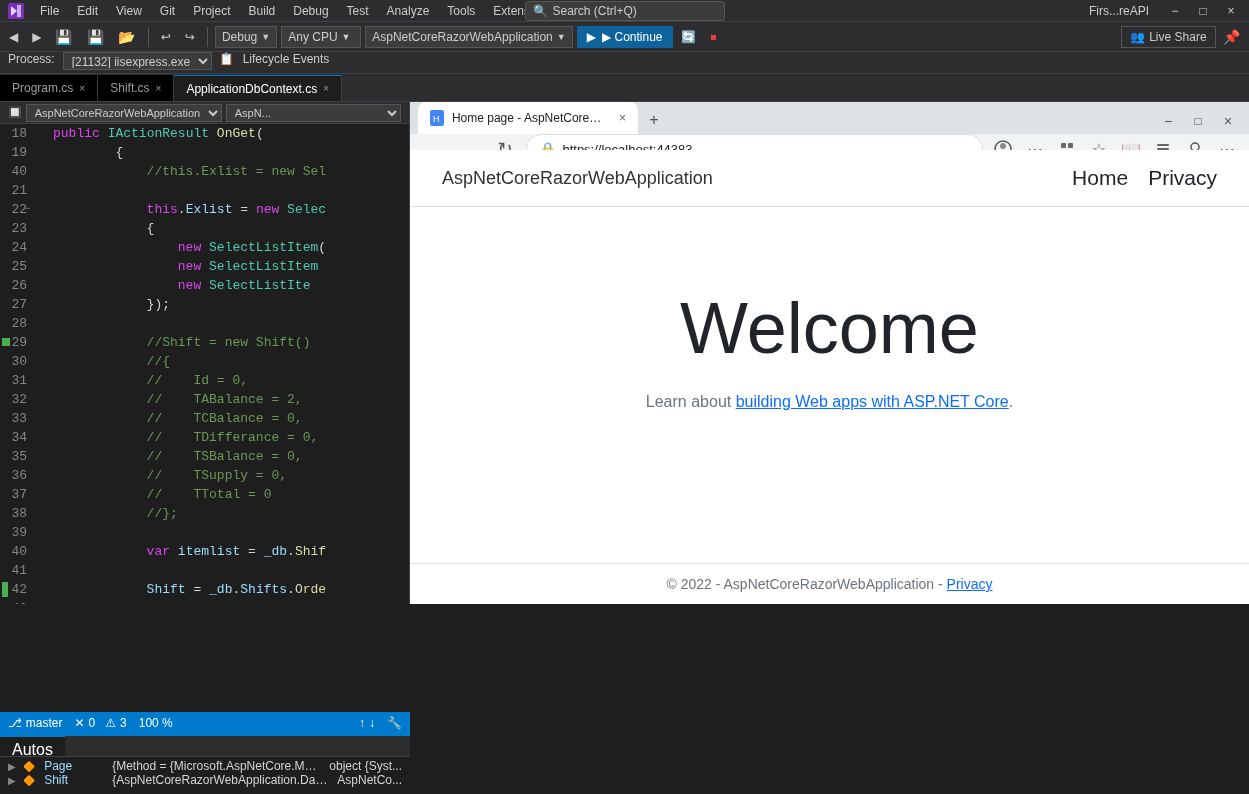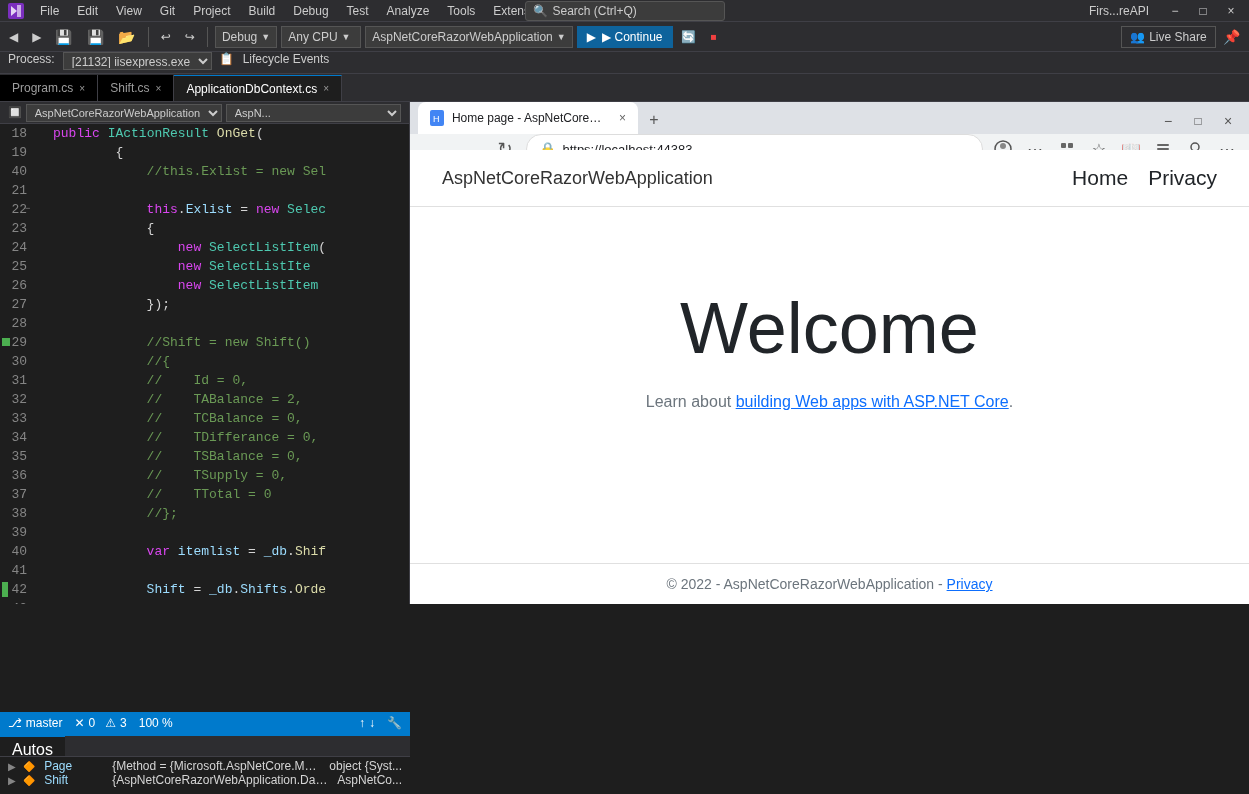--- a/index.html
+++ b/index.html
@@ -469,22 +469,22 @@
 
       </div>
       <div class="code-content">
         <div class="code-line"><span class="kw">public</span> <span class="type">IActionResult</span> <span class="method">OnGet</span><span class="punct">(</span></div>
         <div class="code-line"><span class="punct">&nbsp;&nbsp;&nbsp;&nbsp;&nbsp;&nbsp;&nbsp;&nbsp;{</span></div>
         <div class="code-line"><span class="comment">&nbsp;&nbsp;&nbsp;&nbsp;&nbsp;&nbsp;&nbsp;&nbsp;&nbsp;&nbsp;&nbsp;&nbsp;//this.Exlist = new Sel</span></div>
         <div class="code-line">&nbsp;</div>
         <div class="code-line"><span class="kw">&nbsp;&nbsp;&nbsp;&nbsp;&nbsp;&nbsp;&nbsp;&nbsp;&nbsp;&nbsp;&nbsp;&nbsp;this</span><span class="punct">.</span><span class="prop">Exlist</span> <span class="punct">=</span> <span class="kw">new</span> <span class="type">Selec</span></div>
         <div class="code-line"><span class="punct">&nbsp;&nbsp;&nbsp;&nbsp;&nbsp;&nbsp;&nbsp;&nbsp;&nbsp;&nbsp;&nbsp;&nbsp;{</span></div>
         <div class="code-line"><span class="kw">&nbsp;&nbsp;&nbsp;&nbsp;&nbsp;&nbsp;&nbsp;&nbsp;&nbsp;&nbsp;&nbsp;&nbsp;&nbsp;&nbsp;&nbsp;&nbsp;new</span> <span class="type">SelectListItem</span><span class="punct">(</span></div>
+        <div class="code-line"><span class="kw">&nbsp;&nbsp;&nbsp;&nbsp;&nbsp;&nbsp;&nbsp;&nbsp;&nbsp;&nbsp;&nbsp;&nbsp;&nbsp;&nbsp;&nbsp;&nbsp;new</span> <span class="type">SelectListItem</span></div>
         <div class="code-line"><span class="kw">&nbsp;&nbsp;&nbsp;&nbsp;&nbsp;&nbsp;&nbsp;&nbsp;&nbsp;&nbsp;&nbsp;&nbsp;&nbsp;&nbsp;&nbsp;&nbsp;new</span> <span class="type">SelectListIte</span></div>
-        <div class="code-line"><span class="kw">&nbsp;&nbsp;&nbsp;&nbsp;&nbsp;&nbsp;&nbsp;&nbsp;&nbsp;&nbsp;&nbsp;&nbsp;&nbsp;&nbsp;&nbsp;&nbsp;new</span> <span class="type">SelectListItem</span></div>
         <div class="code-line"><span class="punct">&nbsp;&nbsp;&nbsp;&nbsp;&nbsp;&nbsp;&nbsp;&nbsp;&nbsp;&nbsp;&nbsp;&nbsp;});</span></div>
         <div class="code-line">&nbsp;</div>
         <div class="code-line"><span class="comment">&nbsp;&nbsp;&nbsp;&nbsp;&nbsp;&nbsp;&nbsp;&nbsp;&nbsp;&nbsp;&nbsp;&nbsp;//Shift = new Shift()</span></div>
         <div class="code-line"><span class="comment">&nbsp;&nbsp;&nbsp;&nbsp;&nbsp;&nbsp;&nbsp;&nbsp;&nbsp;&nbsp;&nbsp;&nbsp;//{</span></div>
         <div class="code-line"><span class="comment">&nbsp;&nbsp;&nbsp;&nbsp;&nbsp;&nbsp;&nbsp;&nbsp;&nbsp;&nbsp;&nbsp;&nbsp;//&nbsp;&nbsp;&nbsp;&nbsp;Id = 0,</span></div>
         <div class="code-line"><span class="comment">&nbsp;&nbsp;&nbsp;&nbsp;&nbsp;&nbsp;&nbsp;&nbsp;&nbsp;&nbsp;&nbsp;&nbsp;//&nbsp;&nbsp;&nbsp;&nbsp;TABalance = 2,</span></div>
         <div class="code-line"><span class="comment">&nbsp;&nbsp;&nbsp;&nbsp;&nbsp;&nbsp;&nbsp;&nbsp;&nbsp;&nbsp;&nbsp;&nbsp;//&nbsp;&nbsp;&nbsp;&nbsp;TCBalance = 0,</span></div>
         <div class="code-line"><span class="comment">&nbsp;&nbsp;&nbsp;&nbsp;&nbsp;&nbsp;&nbsp;&nbsp;&nbsp;&nbsp;&nbsp;&nbsp;//&nbsp;&nbsp;&nbsp;&nbsp;TDifferance = 0,</span></div>
         <div class="code-line"><span class="comment">&nbsp;&nbsp;&nbsp;&nbsp;&nbsp;&nbsp;&nbsp;&nbsp;&nbsp;&nbsp;&nbsp;&nbsp;//&nbsp;&nbsp;&nbsp;&nbsp;TSBalance = 0,</span></div>
         <div class="code-line"><span class="comment">&nbsp;&nbsp;&nbsp;&nbsp;&nbsp;&nbsp;&nbsp;&nbsp;&nbsp;&nbsp;&nbsp;&nbsp;//&nbsp;&nbsp;&nbsp;&nbsp;TSupply = 0,</span></div>

